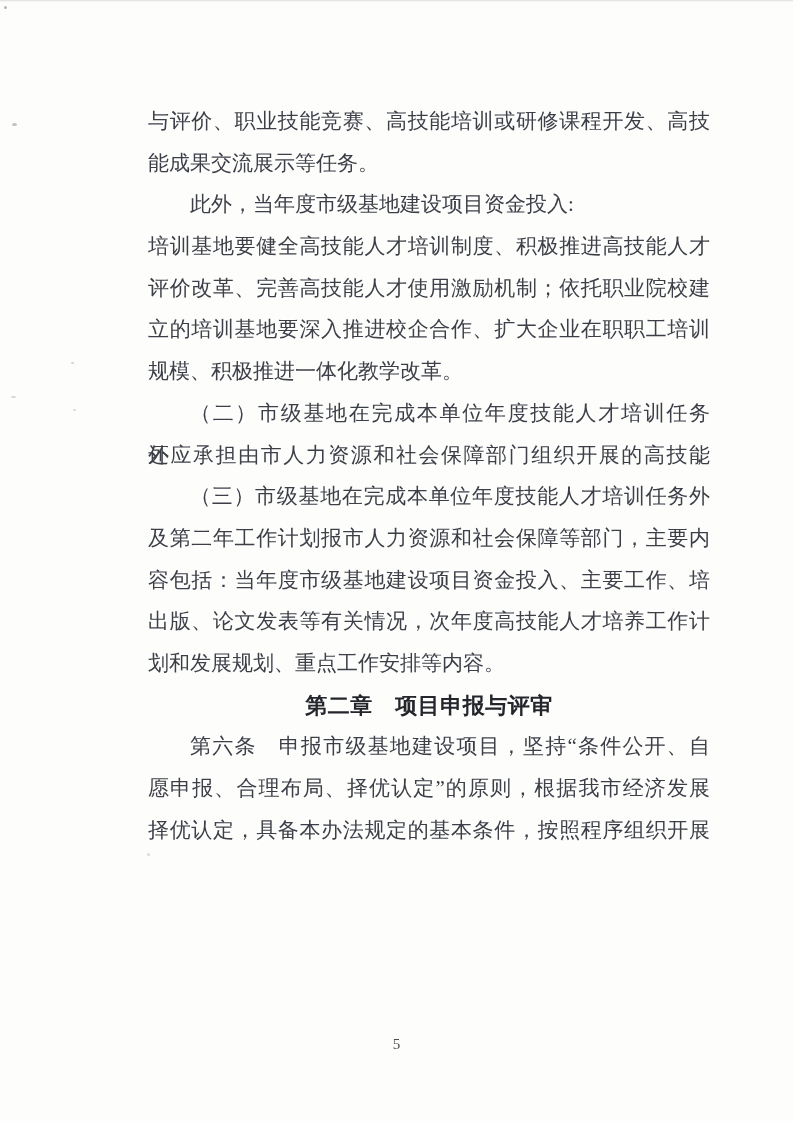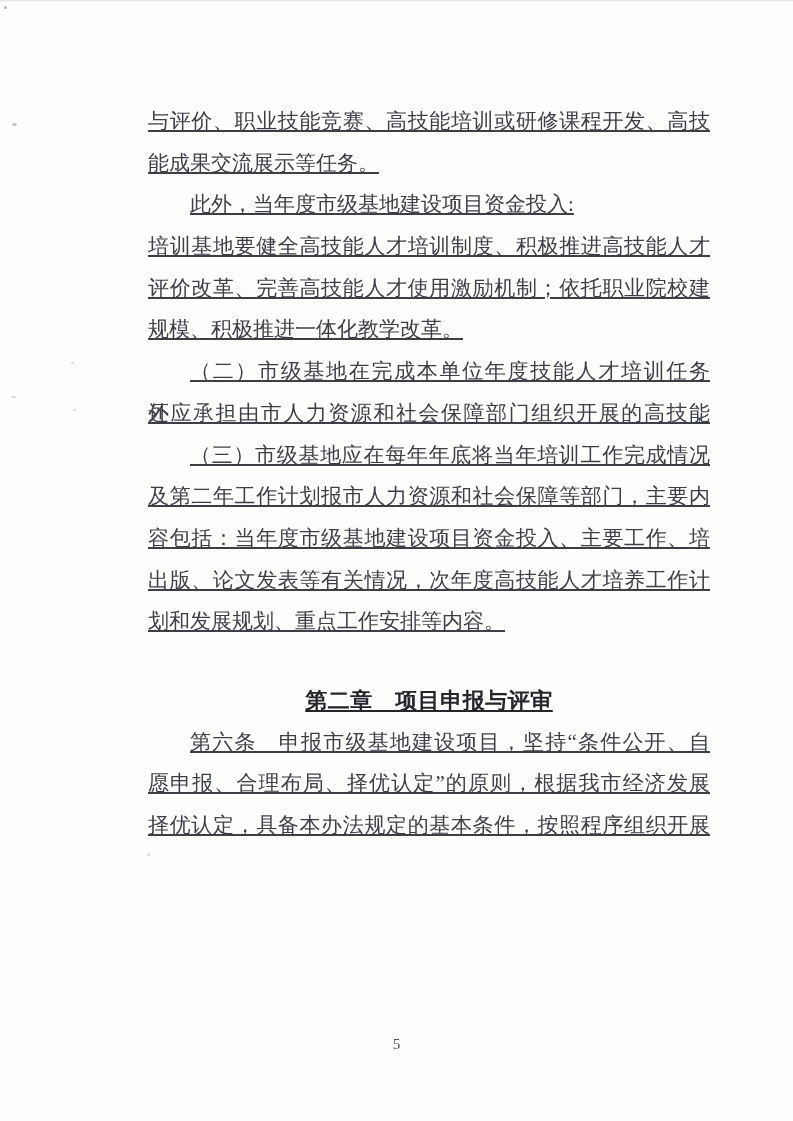--- a/index.html
+++ b/index.html
@@ -27,39 +27,37 @@
     top: 101px;
     width: 562px;
   }
   .line {
     height: 41.7px;
     line-height: 41.7px;
     font-size: 21px;
     color: #3c3f47;
     white-space: normal;
     overflow: visible;
-    text-decoration: underline;
   }
   .line.fill {
     text-align: justify;
     text-align-last: justify;
     text-justify: inter-character;
   }
   .line.indent {
     text-indent: 42px;
   }
   .line.heading {
     font-family: "DejaVu Sans", "Liberation Sans", sans-serif;
     font-weight: 700;
     text-align: center;
     text-align-last: center;
     color: #24262c;
     font-size: 22px;
     letter-spacing: 0.5px;
-    margin-top: 37px;
   }
   .page-number {
     position: absolute;
     top: 1036px;
     left: 0;
     width: 100%;
     text-align: center;
     font-size: 15px;
     color: #4b4b50;
     font-family: "Liberation Serif", "DejaVu Serif", serif;
@@ -88,24 +86,25 @@
   <div class="speck s4"></div>
   <div class="speck s5"></div>
   <div class="speck s6"></div>
 
   <div class="text-block">
       <div class="line fill">与评价、职业技能竞赛、高技能培训或研修课程开发、高技</div>
       <div class="line">能成果交流展示等任务。</div>
       <div class="line indent">此外，当年度市级基地建设项目资金投入:</div>
       <div class="line fill">培训基地要健全高技能人才培训制度、积极推进高技能人才</div>
       <div class="line fill">评价改革、完善高技能人才使用激励机制；依托职业院校建</div>
+      <div class="line fill">立的培训基地要深入推进校企合作、扩大企业在职职工培训</div>
       <div class="line">规模、积极推进一体化教学改革。</div>
       <div class="line indent fill">（二）市级基地在完成本单位年度技能人才培训任务外，</div>
       <div class="line fill">还应承担由市人力资源和社会保障部门组织开展的高技能</div>
-      <div class="line indent fill">（三）市级基地应在每年年底将当年培训工作完成情况</div>
+      <div class="line indent fill">（三）市级基地在完成本单位年度技能人才培训任务外</div>
       <div class="line fill">及第二年工作计划报市人力资源和社会保障等部门，主要内</div>
       <div class="line fill">容包括：当年度市级基地建设项目资金投入、主要工作、培</div>
       <div class="line fill">出版、论文发表等有关情况，次年度高技能人才培养工作计</div>
       <div class="line">划和发展规划、重点工作安排等内容。</div>
       <div class="line heading">第二章　项目申报与评审</div>
       <div class="line indent fill">第六条　申报市级基地建设项目，坚持“条件公开、自</div>
       <div class="line fill">愿申报、合理布局、择优认定”的原则，根据我市经济发展</div>
       <div class="line fill">择优认定，具备本办法规定的基本条件，按照程序组织开展</div>
     </div>
 

